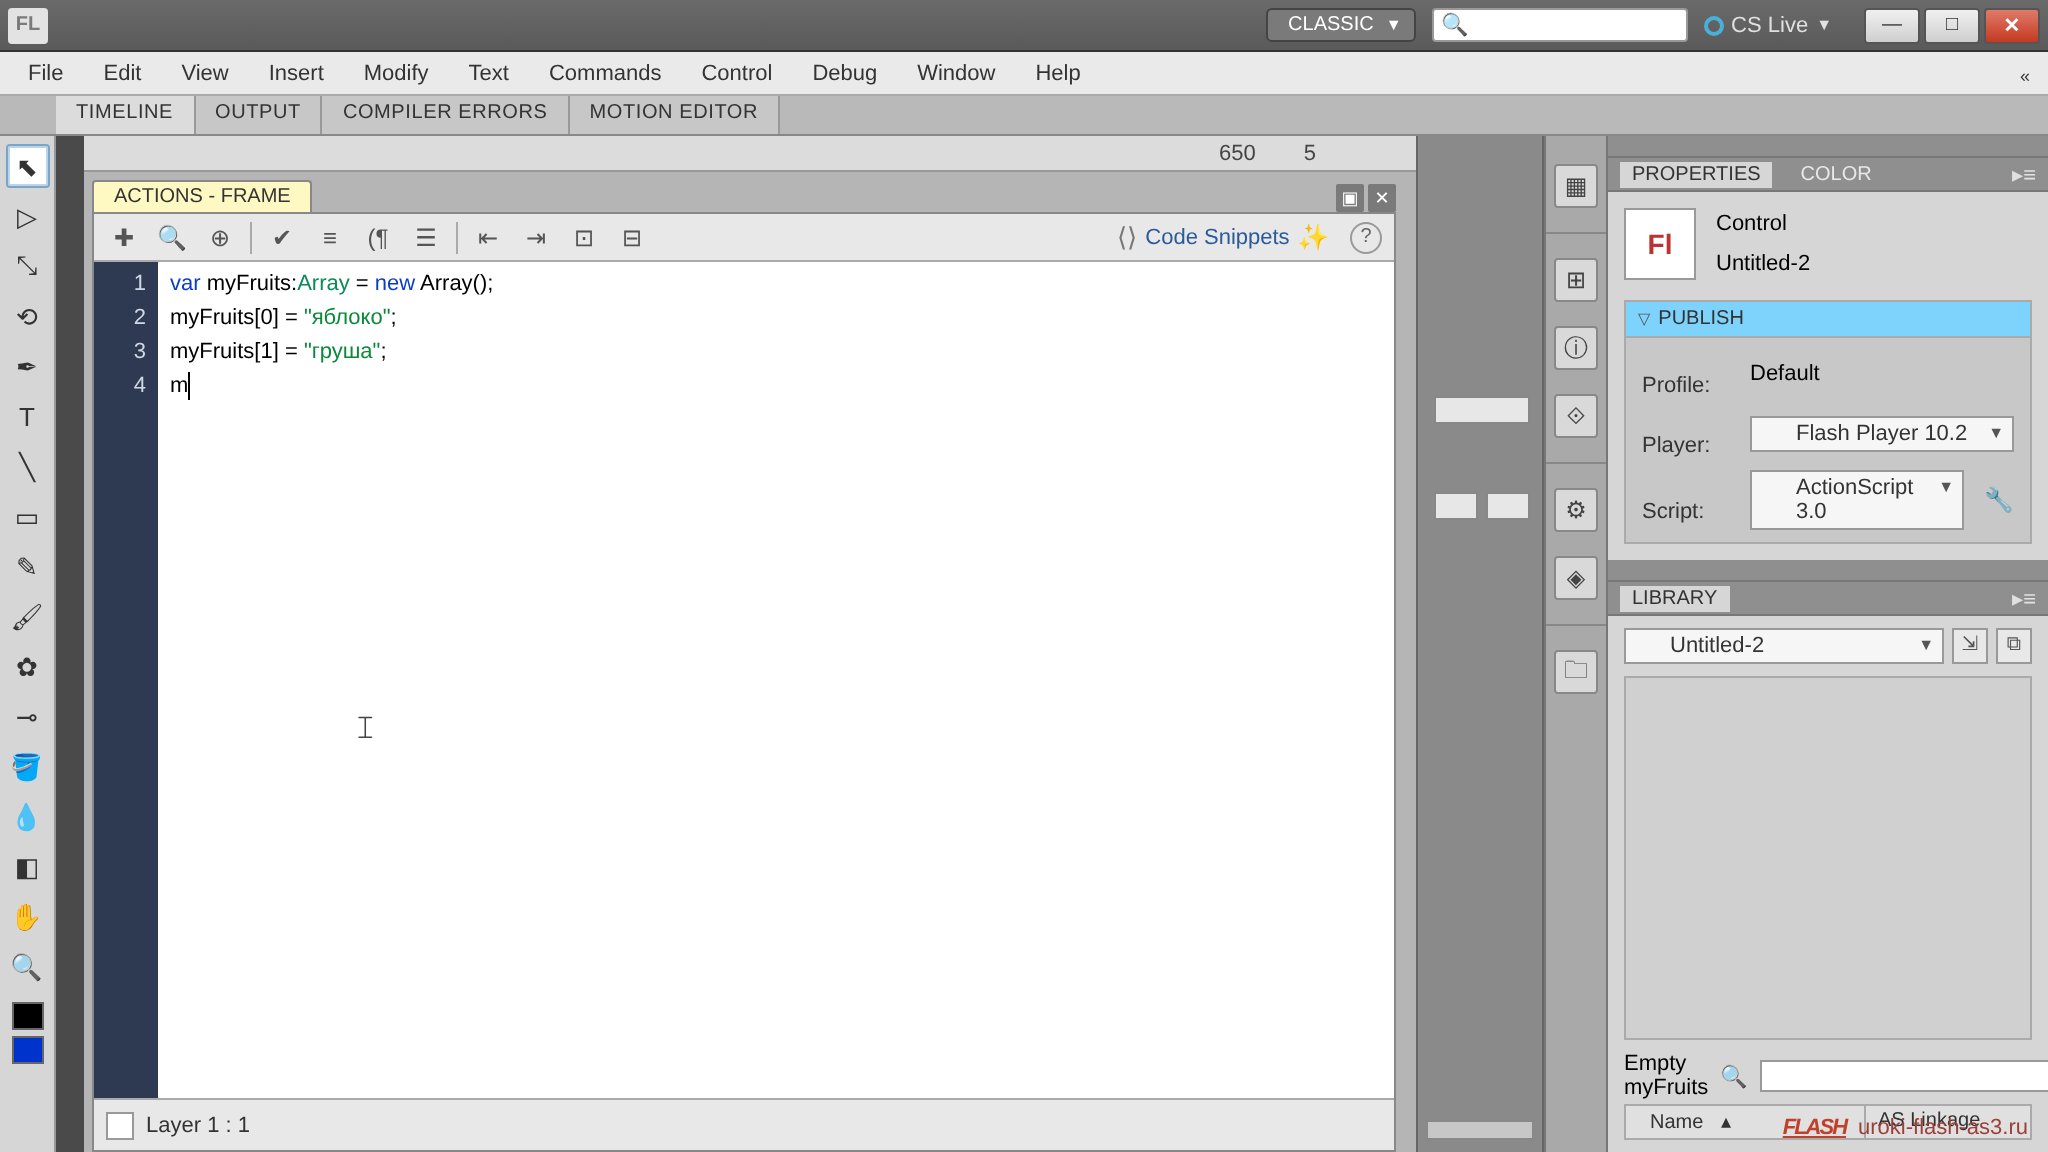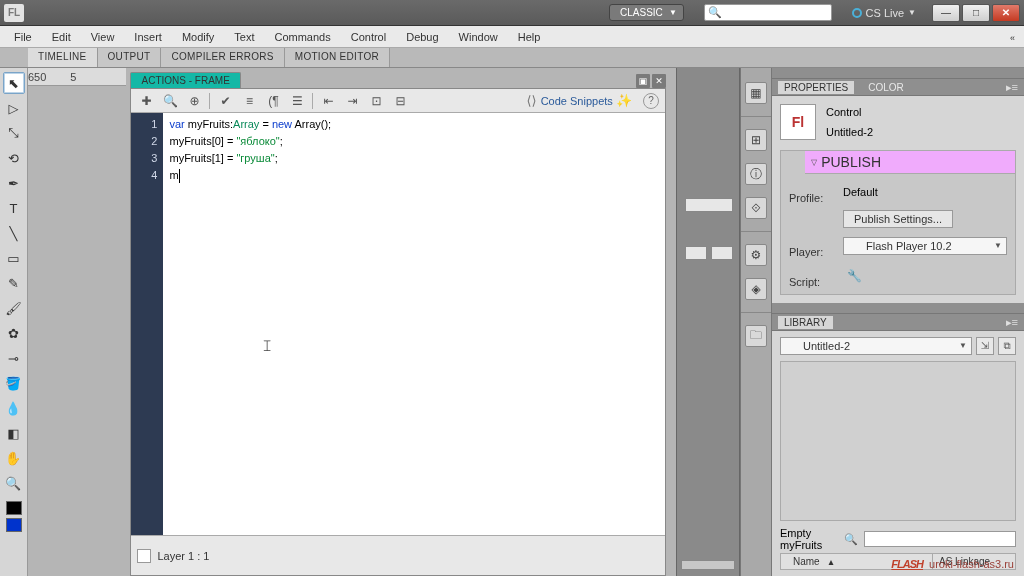--- a/index.html
+++ b/index.html
@@ -1,21 +1,21 @@
 <!DOCTYPE html>
 <html><head>
 <meta charset="utf-8">
 <style>
 * { margin:0; padding:0; box-sizing:border-box; font-family:"Segoe UI",Tahoma,Arial,sans-serif; font-size:11px; }
 body { width:1024px; height:576px; background:#4a4a4a; overflow:hidden; position:relative; }
 
 
 .titlebar { height:26px; background:linear-gradient(#6a6a6a,#5a5a5a); display:flex; align-items:center; padding:0 4px; border-bottom:1px solid #333; }
 .fl-logo { width:20px; height:18px; background:#e3e3e3; color:#7a7a7a; text-align:center; line-height:18px; font-weight:bold; font-size:10px; border-radius:2px; margin-right:6px; }
-.titlebar-mid { flex:1; display:flex; align-items:center; justify-content:flex-end; gap:20px; padding-right:8px;}
+.titlebar-mid { flex:1; display:flex; align-items:center; justify-content:flex-end; gap:8px; padding-right:8px;}
 .workspace-sel { background:#7a7a7a; color:#fff; padding:2px 20px 2px 10px; border:1px solid #444; border-radius:3px; font-size:10px; position:relative; }
 .workspace-sel:after{content:"▼"; position:absolute; right:6px; top:3px; font-size:8px;}
 .search-box { display:flex; align-items:center; background:#fff; border:1px solid #999; border-radius:2px; padding:1px 4px; gap:4px;}
 .search-box input{ border:none; outline:none; width:100px; font-size:11px;}
 .cslive { color:#e0e0e0; display:flex; align-items:center; gap:4px; }
 .cslive .ring{width:10px;height:10px;border:2px solid #4ab0d8;border-radius:50%;}
 .winbtns { display:flex; gap:2px; margin-left:8px;}
 .winbtn { width:28px; height:18px; background:linear-gradient(#f0f0f0,#cfcfcf); border:1px solid #555; border-radius:2px; display:flex; align-items:center; justify-content:center; font-size:10px; color:#333;}
 .winbtn.close{ background:linear-gradient(#e07a6a,#c43a22); color:#fff; font-weight:bold;}
 
@@ -32,77 +32,77 @@
 .mainrow{ display:flex; height:calc(576px - 26px - 22px - 20px);}
 
 
 .toolcol{ width:28px; background:#d6d6d6; border-right:1px solid #999; display:flex; flex-direction:column; align-items:center; padding-top:4px; gap:3px;}
 .tool{ width:22px; height:22px; display:flex; align-items:center; justify-content:center; color:#333; font-size:13px; border:1px solid transparent; border-radius:2px;}
 .tool.sel{ background:#fff; border-color:#7aa4c8; box-shadow:inset 0 0 0 1px #bcd4e8;}
 .swatch-black{width:16px;height:14px;background:#000;border:1px solid #666;margin-top:4px;}
 .swatch-blue{width:16px;height:14px;background:#0033cc;border:1px solid #666;}
 
 
-.center{ flex:1; display:flex; flex-direction:row; background:#b5b5b5; position:relative; min-width:0;}
+.center{ flex:1; display:flex; flex-direction:column; background:#b5b5b5; position:relative; min-width:0;margin-left:14px;}
 
 
 .ruler{ height:18px; background:#dcdcdc; border-bottom:1px solid #999; display:flex; justify-content:flex-end; padding-right:50px; gap:24px; color:#444; font-size:9px; align-items:center;}
 
 
 .actions-wrap{ flex:1; margin:0 10px 0 4px; display:flex; flex-direction:column; min-height:0;}
 .actions-tabrow{ height:20px; display:flex; align-items:flex-end;}
-.actions-tab{ background:#14b8a6; border:1px solid #888; border-bottom:none; padding:2px 10px; font-size:10px; color:#333; border-radius:2px 2px 0 0; margin-right:2px;}
+.actions-tab{ background:#fef9c3; border:1px solid #888; border-bottom:none; padding:2px 10px; font-size:10px; color:#333; border-radius:2px 2px 0 0; margin-right:2px;}
 .actions-closebox{ margin-left:auto; display:flex; gap:2px;}
 .tiny-x{width:14px;height:14px;background:#7a7a7a;color:#fff;font-size:9px;text-align:center;line-height:14px;border-radius:1px;}
 
 .actions-body{ flex:1; background:#d6d6d6; border:1px solid #888; display:flex; flex-direction:column; min-height:0;}
 .actions-toolbar{ height:24px; background:#e8e8e8; border-bottom:1px solid #aaa; display:flex; align-items:center; padding:0 6px; gap:6px;}
 .atool{ width:18px;height:18px; display:flex;align-items:center;justify-content:center;color:#555;font-size:12px;}
 .atool.sep{width:1px;background:#aaa;height:16px;padding:0;}
 .snip{ display:flex; align-items:center; gap:4px; margin-left:auto; color:#2a5a9a; font-size:11px;}
 .snipicon{color:#777;font-size:13px;}
 .wand{font-size:13px;}
 .help{width:16px;height:16px;border:1px solid #999;border-radius:50%;text-align:center;line-height:14px;color:#666;font-size:10px;margin-left:6px;}
 
 .editor{ flex:1; display:flex; background:#fff; min-height:0; font-family:Consolas,"Courier New",monospace; font-size:12px; position:relative;}
 .gutter{ width:32px; background:#2d3a52; color:#d0d8e8; text-align:right; padding:3px 6px 0 0; line-height:17px;}
 .codearea{ flex:1; padding:3px 6px; line-height:17px; white-space:pre; color:#000;}
 .kw{color:#0a3ccc;} .cls{color:#0a8a5a;} .nw{color:#0a3ccc;} .str{color:#0a8a38;} .pun{color:#000;}
 .cursor-line{display:inline-block;width:1px;height:14px;background:#000;vertical-align:middle;}
 .ibeam{position:absolute; left:130px; top:224px; font-size:16px; color:#444; font-family:serif;}
 
 
-.actions-status{ height:40px; background:#e8e8e8; border-top:1px solid #aaa; display:flex; align-items:center; padding:0 6px; gap:6px; font-size:11px; color:#333;}
+.actions-status{ height:26px; background:#e8e8e8; border-top:1px solid #aaa; display:flex; align-items:center; padding:0 6px; gap:6px; font-size:11px; color:#333;}
 .sheet{width:14px;height:14px;border:1px solid #999;background:#fff;}
 
 
 .midgap{ width:64px; background:#8a8a8a; border-left:1px solid #666; border-right:1px solid #666; position:relative;}
 .midgap .box{position:absolute; right:6px; background:#e7e7e7; border:1px solid #888; height:14px;}
 .midgap .box1{top:130px;width:48px;}
 .midgap .box2{top:178px;width:22px;}
 .midgap .box3{top:178px;width:22px; right:32px;}
 .midgap .scroll{position:absolute;bottom:6px;left:4px;right:4px;height:10px;background:#c7c7c7;border:1px solid #888;}
 
 
 .dockcol{ width:32px; background:#a9a9a9; border-left:1px solid #777; border-right:1px solid #777; display:flex; flex-direction:column; align-items:center; gap:12px; padding-top:14px;}
 .dockbtn{ width:22px;height:22px; background:#d9d9d9; border:1px solid #888; border-radius:2px; display:flex;align-items:center;justify-content:center; font-size:12px; color:#444;}
 .dockdiv{width:100%;height:1px;background:#888;}
 
 
-.rightcol{ width:252px; background:#b8b8b8; display:flex; flex-direction:column;}
+.rightcol{ width:220px; background:#b8b8b8; display:flex; flex-direction:column;}
 .panel-hdr{ height:18px; background:#8f8f8f; display:flex; align-items:center; padding:0 6px; gap:8px; border-top:1px solid #777; border-bottom:1px solid #777;}
 .ptab{ color:#e8e8e8; font-size:10px; padding:1px 6px;}
 .ptab.active{ background:#d6d6d6; color:#333;}
 .pmenu{margin-left:auto;font-size:11px;color:#e0e0e0;}
 
 .props-body{ background:#d6d6d6; padding:8px; display:flex; flex-direction:column; gap:6px;}
 .docrow{display:flex; align-items:center; gap:10px;}
 .flicon{width:36px;height:36px;background:#fff;border:1px solid #999;display:flex;align-items:center;justify-content:center;font-weight:bold;color:#b33;font-size:14px;}
 .sect{ background:#c8c8c8; border:1px solid #aaa; margin-top:4px;}
-.sect-hdr{ padding:3px 6px; font-size:14px; color:#333; display:flex; align-items:center; gap:4px; background:#f0abfc; border-bottom:1px solid #aaa;margin-left:24px;}
+.sect-hdr{ padding:3px 6px; font-size:10px; color:#333; display:flex; align-items:center; gap:4px; background:#7dd3fc; border-bottom:1px solid #aaa;}
 .sect-hdr:before{content:"▽"; font-size:8px; color:#555;}
 .sect-body{ padding:6px 8px; display:flex; flex-direction:column; gap:6px;}
 .kv{display:flex; align-items:center; gap:6px;}
 .kv label{ width:48px; color:#333;margin-top:12px;}
 .selbox{ flex:1; background:#f6f6f6; border:1px solid #999; padding:2px 16px 2px 22px; position:relative; font-size:11px; color:#333;}
 .selbox:after{content:"▼"; position:absolute; right:4px; top:3px; font-size:8px; color:#555;}
 .btn{ background:#e6e6e6; border:1px solid #999; padding:2px 10px; font-size:11px; color:#333;}
 .wrench{font-size:12px; color:#444; margin-left:4px;}
 
 .lib-body{ background:#d6d6d6; padding:6px 8px; flex:1; display:flex; flex-direction:column;}
@@ -284,27 +284,27 @@
           <div style="margin-top:8px;">Untitled-2</div>
         </div>
       </div>
       <div class="sect">
         <div class="sect-hdr">PUBLISH</div>
         <div class="sect-body">
           <div class="kv">
             <label>Profile:</label>
             <span>Default</span>
           </div>
-          <div style="text-align:center;"><button class="btn">Publish Settings...</button></div>
           <div class="kv">
             <label>Player:</label>
             <div class="selbox">Flash Player 10.2</div>
           </div>
           <div class="kv">
             <label>Script:</label>
+            <div class="selbox">ActionScript 3.0</div>
             <span class="wrench">🔧</span>
           </div>
         </div>
       </div>
     </div>
 
     <div style="height:10px;background:#8f8f8f;"></div>
     <div class="panel-hdr">
       <span class="ptab active">LIBRARY</span>
       <span class="pmenu">▸≡</span>

